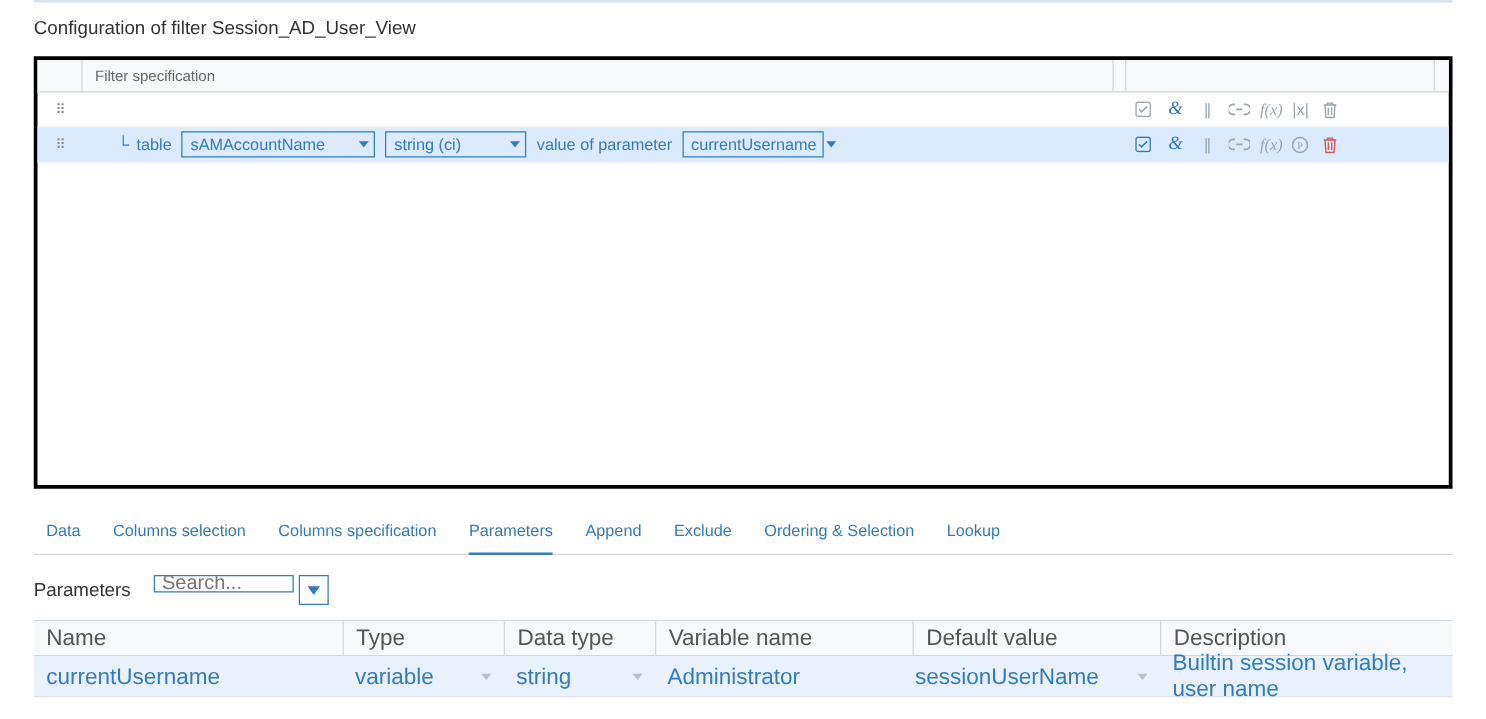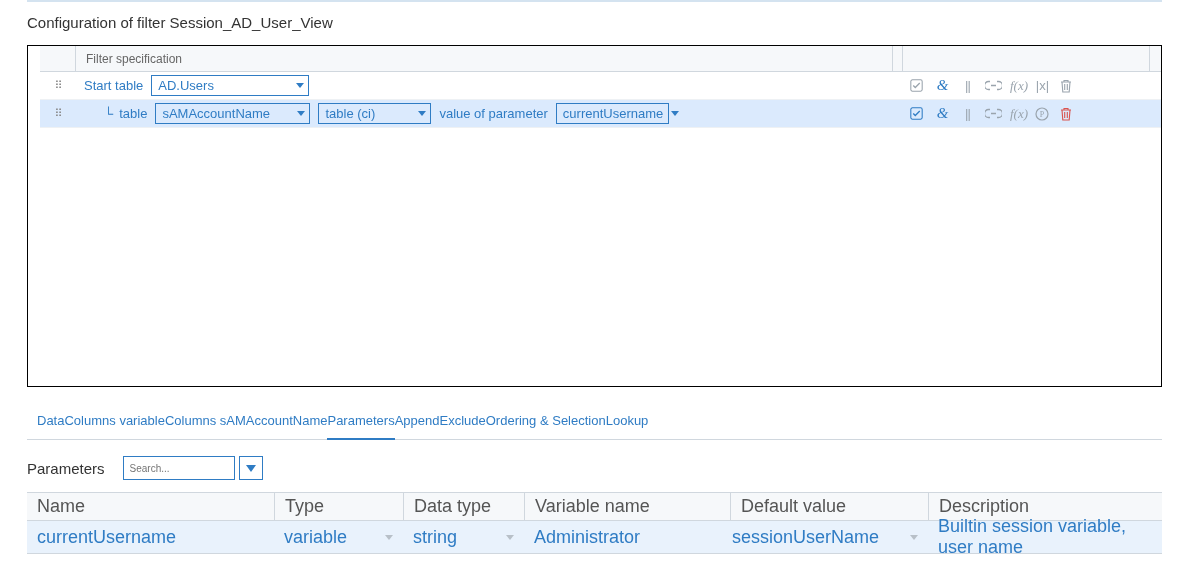--- a/index.html
+++ b/index.html
@@ -12,22 +12,21 @@
   }
   .page { width: 1189px; padding: 0 27px; }
   .top-rule { height: 2px; background: #d4e3f0; margin-bottom: 12px; }
   .page-title {
     font-size: 15px;
     color: #333;
     margin: 0 0 14px 0;
     font-weight: 400;
   }
   .filter-panel {
-    border: 1px solid #000000;
-    padding-left: 12px;
+    border: 3px solid #000000;
   }
   .filter-header {
     background: #f6f8fa;
     border-bottom: 1px solid #d0d7de;
     display: flex;
     height: 26px;
     align-items: center;
   }
   .fh-left {
     border-right: 1px solid #d0d7de;
@@ -115,20 +114,21 @@
   }
   .ic.italic { font-style: italic; font-family: Georgia, serif; font-size: 15px; }
   .ic.active { color: #2f7cc4; }
   .ic.red { color: #d9534f; }
   .ic svg { display: block; }
 
   .filter-body-empty { height: 258px; }
 
   .tabs {
     display: flex;
+    gap: 26px;
     border-bottom: 1px solid #d0d7de;
     padding: 14px 10px 0 10px;
     margin-top: 12px;
   }
   .tab {
     color: #2f7cc4;
     font-size: 13px;
     padding-bottom: 10px;
     cursor: pointer;
     border-bottom: 2px solid transparent;
@@ -146,24 +146,24 @@
     font-size: 15px;
     color: #333;
   }
   .search-wrap {
     display: flex;
     align-items: stretch;
     height: 24px;
   }
   .search-input {
     border: 1px solid #2f7cc4;
-    height: 24px;
+    height: 14px;
     width: 112px;
     padding: 0 6px;
-    font-size: 10px;
+    font-size: 16px;
     color: #666;
     outline: none;
   }
   .search-btn {
     border: 1px solid #2f7cc4;
     height: 24px;
     width: 24px;
     margin-left: 4px;
     display: flex;
     align-items: center;
@@ -231,27 +231,20 @@
     <div class="filter-header">
       <div class="fh-left"></div>
       <div class="fh-label">Filter specification</div>
       <div class="fh-right-sep1"></div>
       <div class="fh-right-sep2"></div>
       <div class="fh-right-sep3"></div>
     </div>
 
     <div class="filter-row">
       <div class="drag-handle">⠿</div>
-      <div class="fr-content">
-        <span class="lbl-blue">Start table</span>
-        <span class="sel" style="width:158px">
-          <span>AD.Users</span>
-          <span class="caret"></span>
-        </span>
-      </div>
       <div class="row-icons">
         <span class="ic">
           <svg width="13" height="13" viewBox="0 0 16 16">
               <rect x="1" y="1" width="14" height="14" rx="2" fill="none" stroke="#9aa4ad" stroke-width="1.3"></rect>
               <path d="M4 8 l2.5 2.5 L12 5" fill="none" stroke="#9aa4ad" stroke-width="1.6"></path>
             </svg>
         </span>
         <span class="ic italic active">&amp;</span>
         <span class="ic" style="letter-spacing:-1px">||</span>
         <span class="ic">
@@ -273,21 +266,21 @@
       <div class="drag-handle">⠿</div>
       <div class="fr-content">
         <span class="indent"></span>
         <span class="corner">└</span>
         <span class="lbl-blue">table</span>
         <span class="sel" style="width:155px">
           <span>sAMAccountName</span>
           <span class="caret"></span>
         </span>
         <span class="sel" style="width:113px">
-          <span>table (ci)</span>
+          <span>string (ci)</span>
           <span class="caret"></span>
         </span>
         <span class="lbl-blue">value of parameter</span>
         <span class="sel" style="width:113px">
           <span>currentUsername</span>
           <span class="caret"></span>
         </span>
       </div>
       <div class="row-icons">
         <span class="ic active">
@@ -316,22 +309,22 @@
             </svg>
         </span>
       </div>
     </div>
 
     <div class="filter-body-empty"></div>
   </div>
 
   <div class="tabs">
     <div class="tab">Data</div>
-    <div class="tab">Columns variable</div>
-    <div class="tab">Columns sAMAccountName</div>
+    <div class="tab">Columns selection</div>
+    <div class="tab">Columns specification</div>
     <div class="tab active">Parameters</div>
     <div class="tab">Append</div>
     <div class="tab">Exclude</div>
     <div class="tab">Ordering &amp; Selection</div>
     <div class="tab">Lookup</div>
   </div>
 
   <div class="params-header">
     <span class="section-title">Parameters</span>
     <div class="search-wrap">

